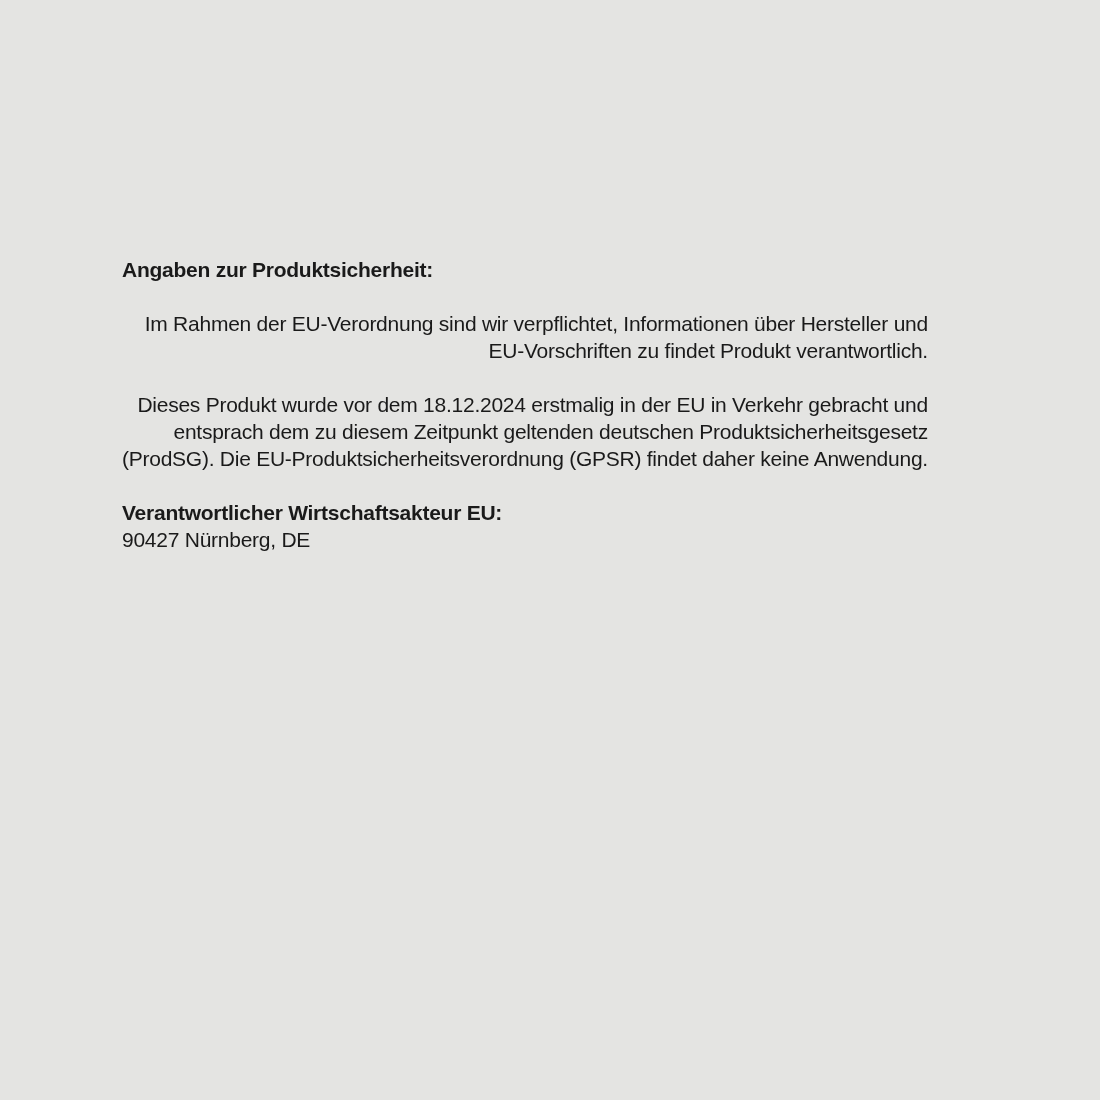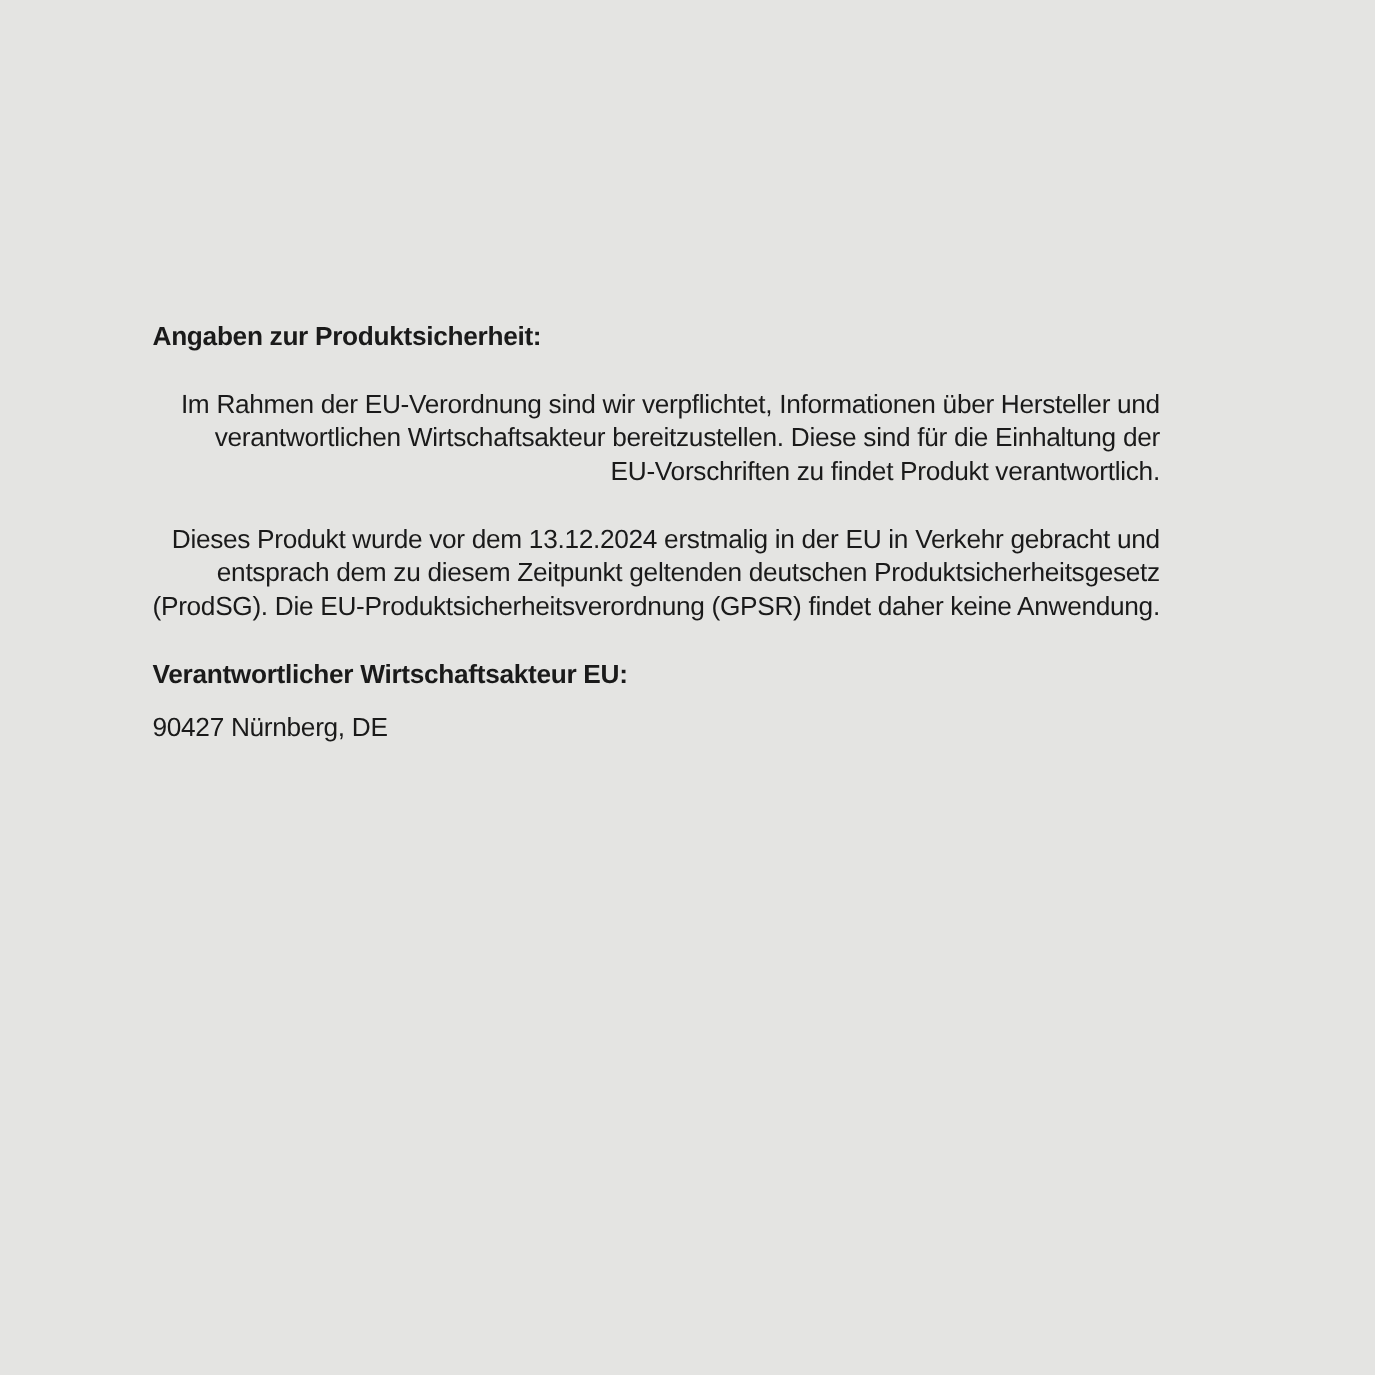--- a/index.html
+++ b/index.html
@@ -35,39 +35,38 @@
   }
   .para {
     margin: 0 0 27px 0;
     text-align: right;
   }
   .line {
     display: block;
     white-space: nowrap;
   }
   .operator .heading {
-    margin-bottom: 16px;
+    margin-bottom: 0;
   }
 </style>
 </head>
 <body>
 
 <div class="page">
   <section class="notice">
 
     <div class="heading">Angaben zur Produktsicherheit:</div>
 
     <div class="para">
       <span class="line">Im Rahmen der EU-Verordnung sind wir verpflichtet, Informationen über Hersteller und</span>
-      <span class="line">verantwortlichen Wirtschaftsakteur bereitzustellen. Diese sind für die Einhaltung der</span>
       <span class="line">EU-Vorschriften zu findet Produkt verantwortlich.</span>
     </div>
 
     <div class="para">
-      <span class="line">Dieses Produkt wurde vor dem 13.12.2024 erstmalig in der EU in Verkehr gebracht und</span>
+      <span class="line">Dieses Produkt wurde vor dem 18.12.2024 erstmalig in der EU in Verkehr gebracht und</span>
       <span class="line">entsprach dem zu diesem Zeitpunkt geltenden deutschen Produktsicherheitsgesetz</span>
       <span class="line">(ProdSG). Die EU-Produktsicherheitsverordnung (GPSR) findet daher keine Anwendung.</span>
     </div>
 
     <div class="operator">
       <div class="heading">Verantwortlicher Wirtschaftsakteur EU:</div>
       <span class="line">90427 Nürnberg, DE</span>
     </div>
 
   </section>

